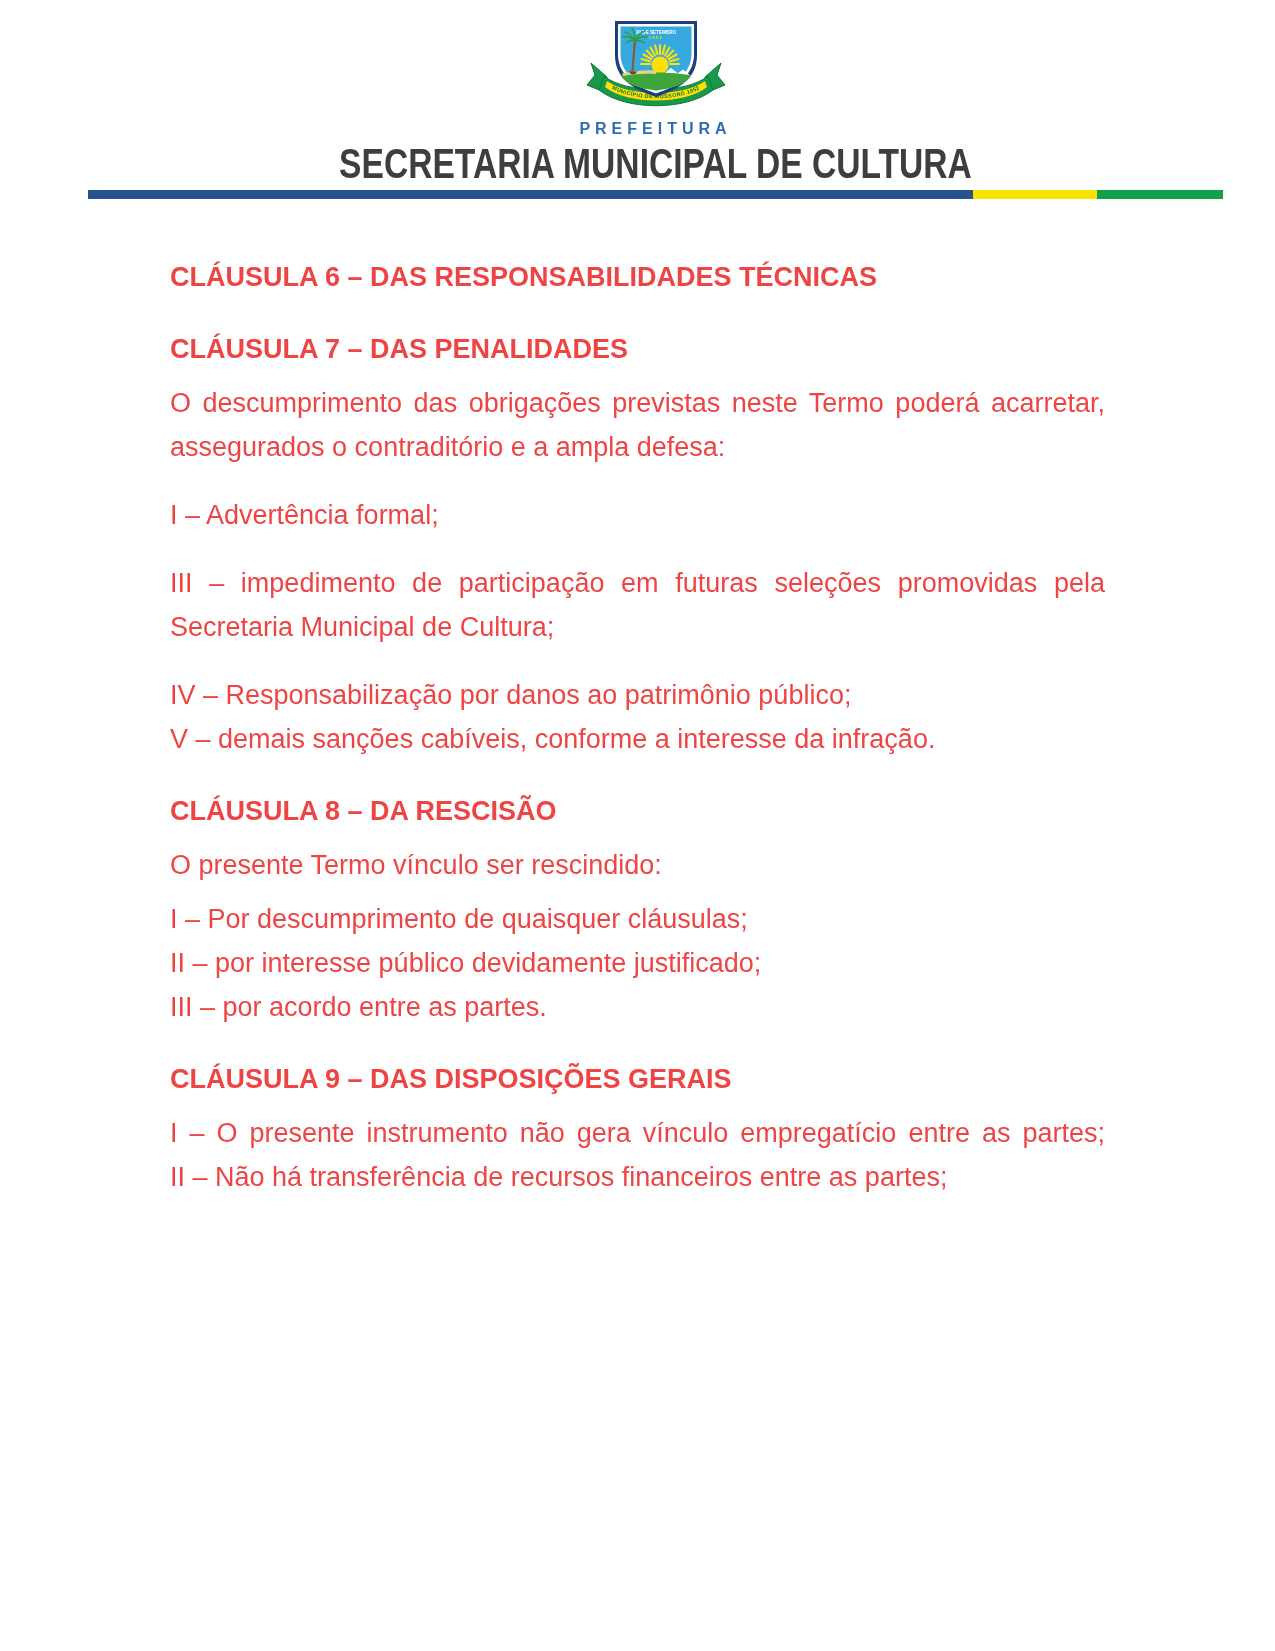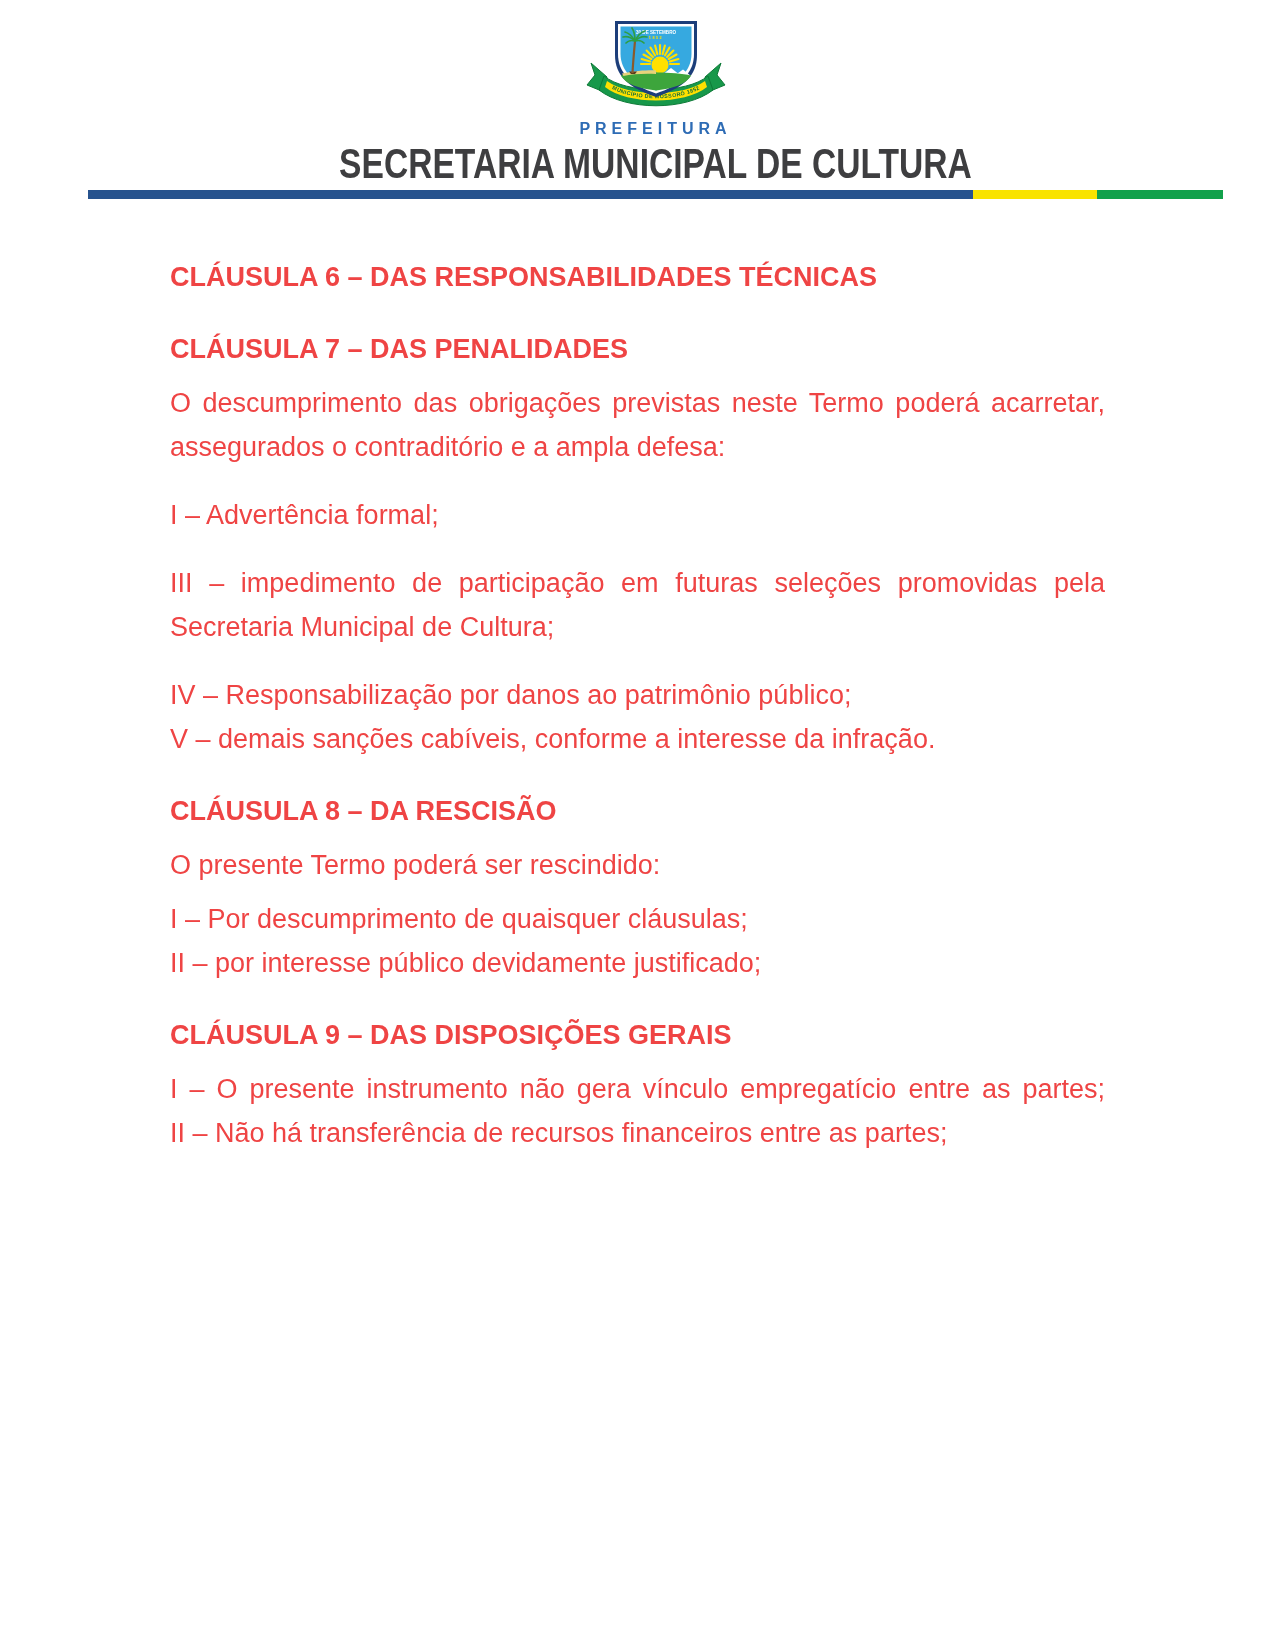--- a/index.html
+++ b/index.html
@@ -160,21 +160,22 @@
 
   <div class="doc-body">
       <div class="blk heading">CLÁUSULA 6 – DAS RESPONSABILIDADES TÉCNICAS</div>
       <div class="blk heading gap-lg">CLÁUSULA 7 – DAS PENALIDADES</div>
       <div class="blk para gap-sm">O descumprimento das obrigações previstas neste Termo poderá acarretar, assegurados o contraditório e a ampla defesa:</div>
       <div class="blk line gap-md">I – Advertência formal;</div>
       <div class="blk para gap-md">III – impedimento de participação em futuras seleções promovidas pela Secretaria Municipal de Cultura;</div>
       <div class="blk line gap-md">IV – Responsabilização por danos ao patrimônio público;</div>
       <div class="blk line">V – demais sanções cabíveis, conforme a interesse da infração.</div>
       <div class="blk heading gap-lg">CLÁUSULA 8 – DA RESCISÃO</div>
-      <div class="blk line gap-sm">O presente Termo poderá ser rescindido:</div>
+      <div class="blk line gap-sm">O presente Termo vínculo ser rescindido:</div>
       <div class="blk line gap-sm">I – Por descumprimento de quaisquer cláusulas;</div>
       <div class="blk line">II – por interesse público devidamente justificado;</div>
+      <div class="blk line">III – por acordo entre as partes.</div>
       <div class="blk heading gap-lg">CLÁUSULA 9 – DAS DISPOSIÇÕES GERAIS</div>
       <div class="blk linejust gap-sm">I – O presente instrumento não gera vínculo empregatício entre as partes;</div>
       <div class="blk line">II – Não há transferência de recursos financeiros entre as partes;</div>
     </div>
 
 </div>
 
 </body></html>

